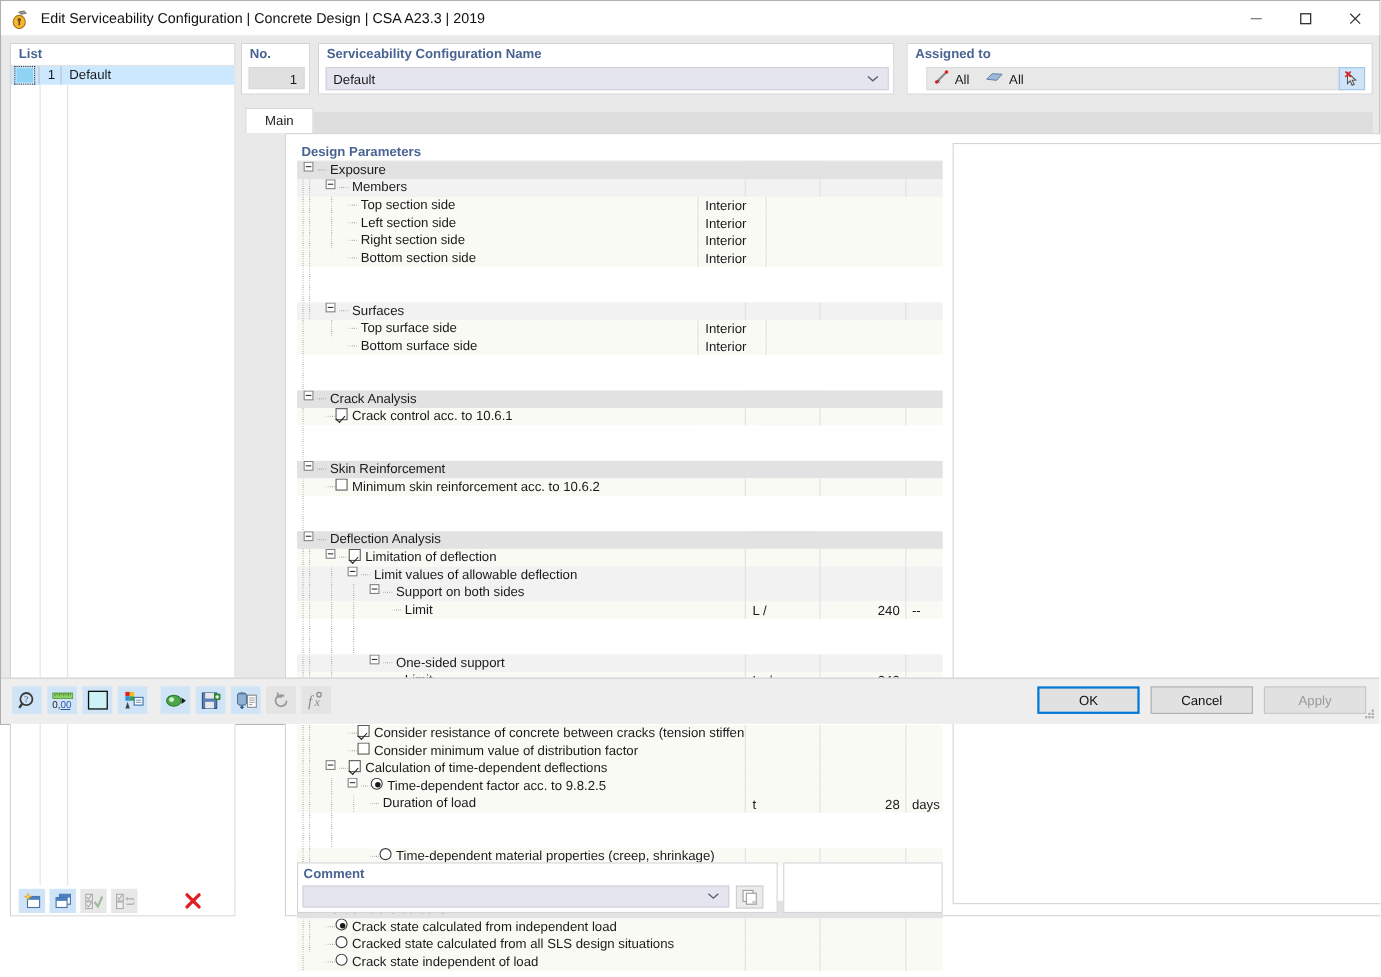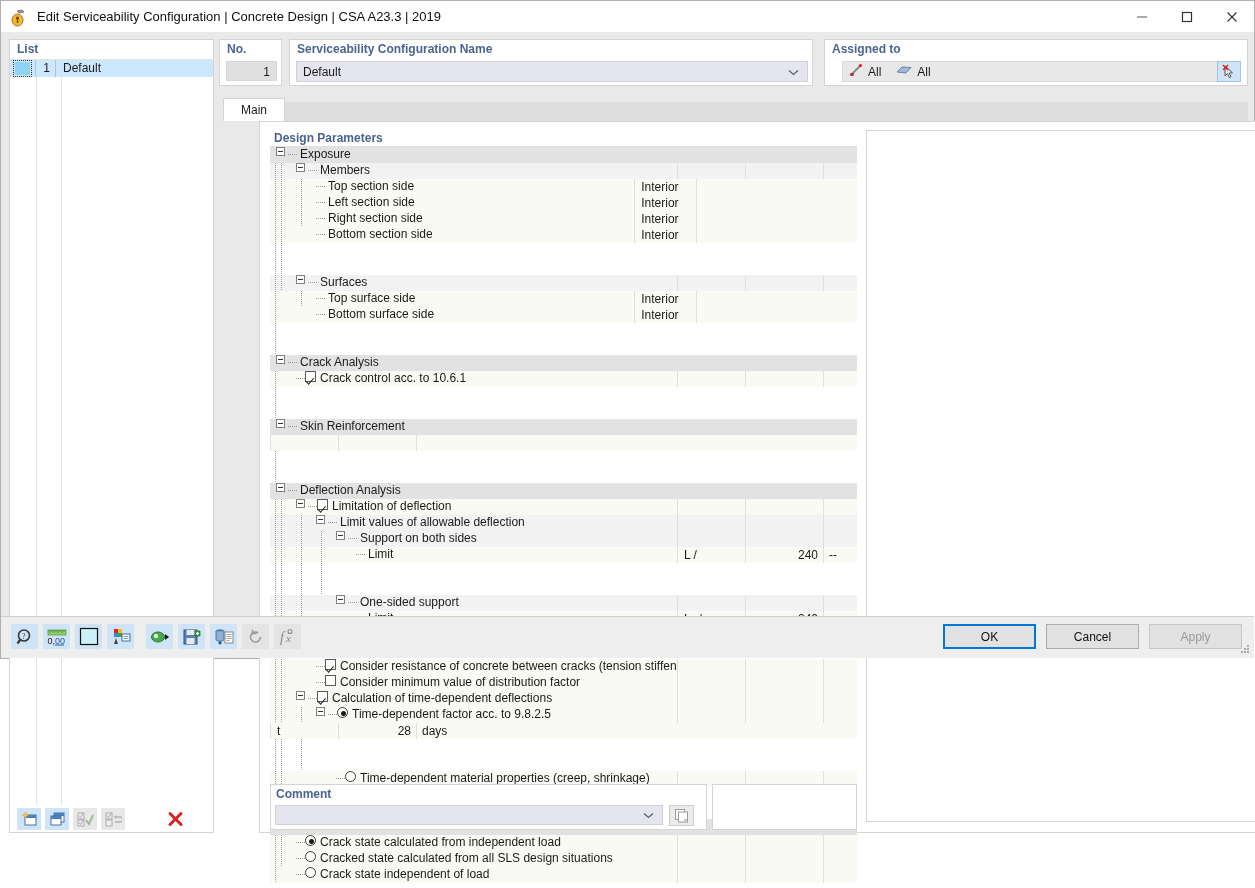--- a/index.html
+++ b/index.html
@@ -687,20 +687,29 @@
             <div class="ind" style="width:6px"></div>
             <div class="expander"></div>
             <div class="dotline"></div>
             <span class="txt">Skin Reinforcement</span>
           </div>
           <div class="c-sym"></div>
             <div class="c-val"></div>
             <div class="c-unit"></div>
         </div>
         <div class="row">
+          <div class="c-label">
+            <div class="ind" style="width:6px">
+                <div class="vdot" style="left:5px"></div>
+              </div>
+            <div class="ind" style="width:20px"></div>
+            <div class="dotline"></div>
+            <div class="cb"></div>
+            <span class="txt">Minimum skin reinforcement acc. to 10.6.2</span>
+          </div>
           <div class="c-sym"></div>
             <div class="c-val"></div>
             <div class="c-unit"></div>
         </div>
         <div class="row blank">
           <div class="c-label">
               <div class="ind" style="width:6px">
                 <div class="vdot" style="left:5px"></div>
               </div>
             </div>
@@ -992,20 +1001,36 @@
             <div class="dotline"></div>
             <div class="rb checked"></div>
             <span class="txt">Time-dependent factor acc. to 9.8.2.5</span>
           </div>
           <div class="c-sym"></div>
             <div class="c-val"></div>
             <div class="c-unit"></div>
         </div>
 
         <div class="row">
+          <div class="c-label">
+            <div class="ind" style="width:6px">
+                <div class="vdot" style="left:5px"></div>
+              </div>
+            <div class="ind" style="width:20px">
+                <div class="vdot" style="left:5px"></div>
+              </div>
+            <div class="ind" style="width:20px">
+                <div class="vdot" style="left:5px"></div>
+              </div>
+            <div class="ind" style="width:20px">
+                <div class="vdot" style="left:5px"></div>
+              </div>
+            <div class="dotline"></div>
+            <span class="txt">Duration of load</span>
+          </div>
           <div class="c-sym">t</div>
           <div class="c-val">28</div>
           <div class="c-unit">days</div>
         </div>
 
         <div class="row blank">
           <div class="c-label">
             <div class="ind" style="width:6px">
                 <div class="vdot" style="left:5px"></div>
               </div>

